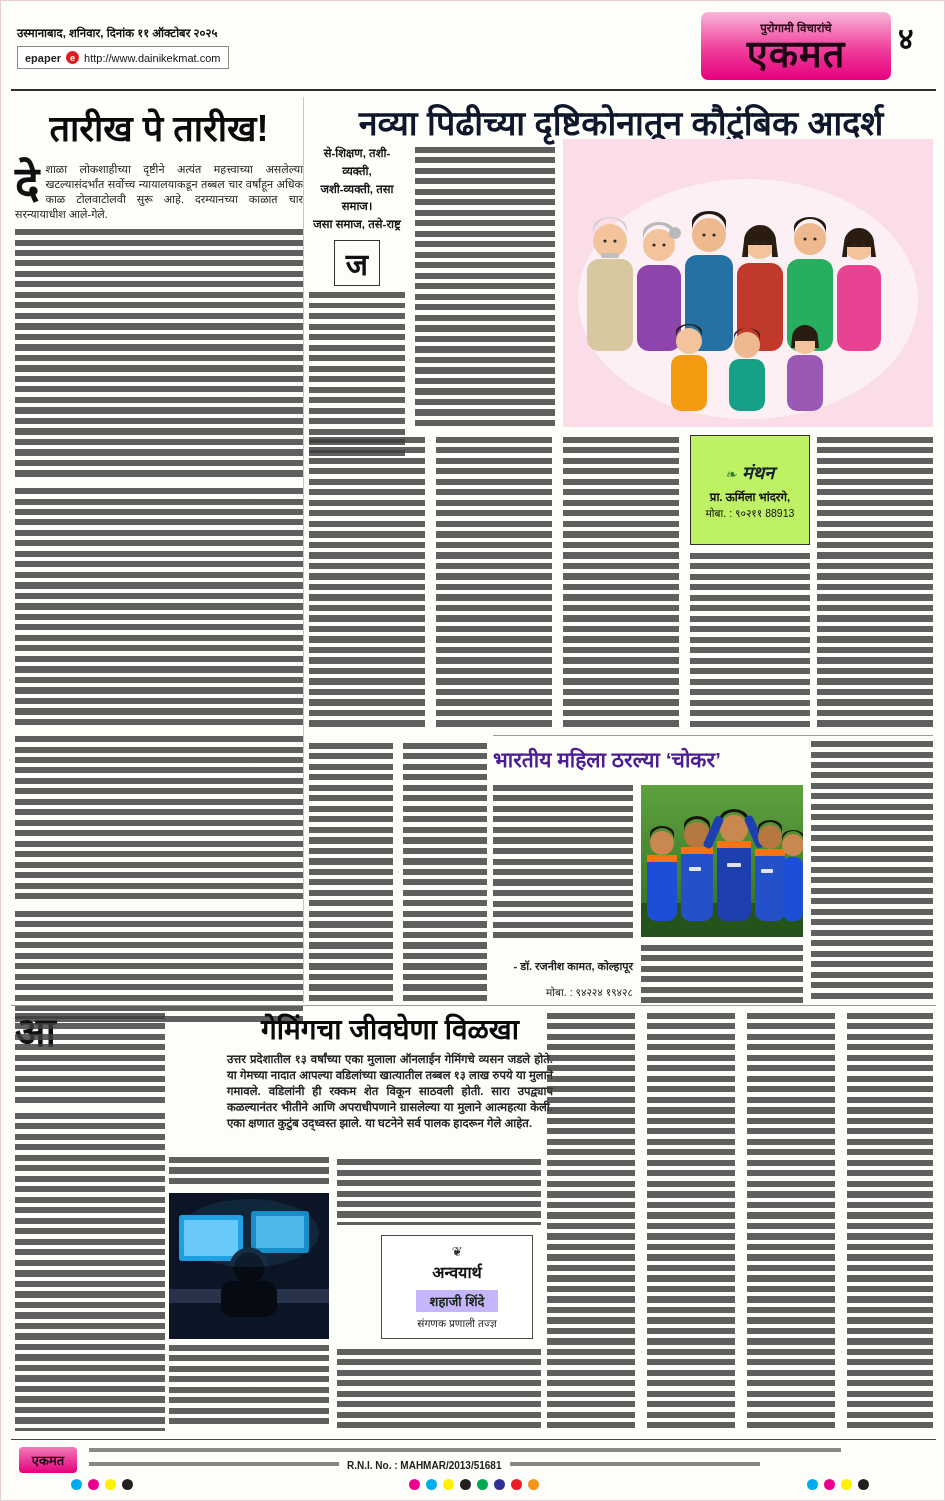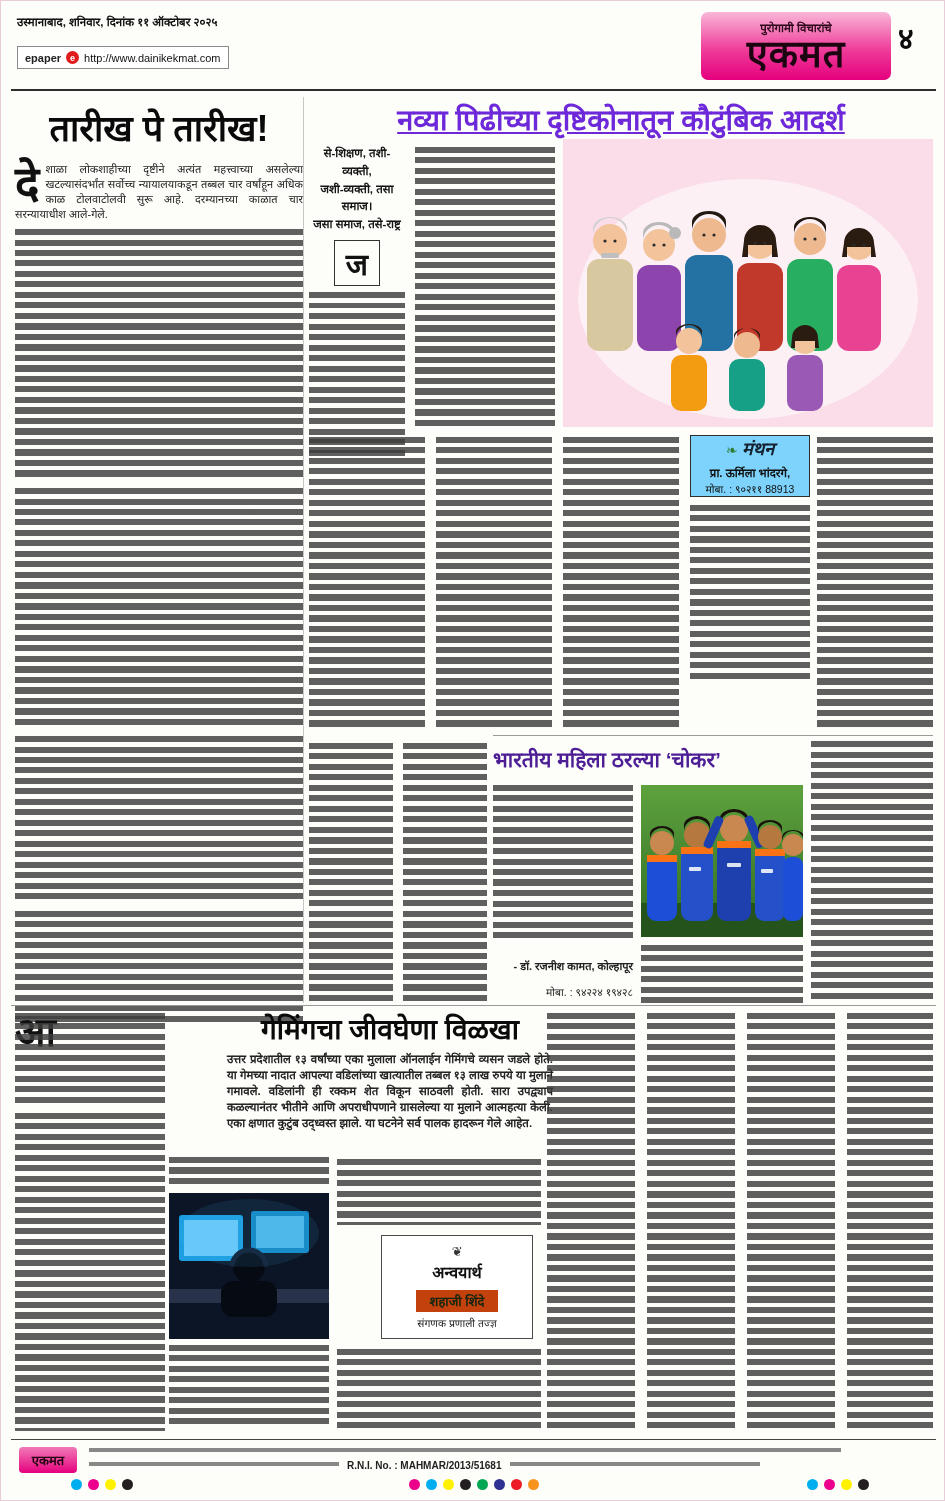--- a/index.html
+++ b/index.html
@@ -9,21 +9,21 @@
     position:relative; width:945px; height:1501px; margin:0 auto;
     background:#fdfdfa; border:1px solid #e6cdd8; overflow:hidden; color:#111;
   }
   
   .abs{ position:absolute; }
   .sim{ background:repeating-linear-gradient(to bottom,#3d3d3d 0,#3d3d3d 6px,transparent 6px,transparent 10.5px); opacity:.82;}
   .sim.lt{ background:repeating-linear-gradient(to bottom,#6a6a6a 0,#6a6a6a 4px,transparent 4px,transparent 7px); opacity:.8;}
   .rule-h{ background:#9a9a9a; height:1px; }
   .rule-v{ background:#c7c7c7; width:1px; }
   
-  .dateline{ left:16px; top:13px; font-size:11.5px; font-weight:bold; color:#101010;}
+  .dateline{ left:16px; top:24px; font-size:11.5px; font-weight:bold; color:#101010;}
   .epaper{ left:16px; top:45px; width:212px; height:23px; border:1px solid #8a8a8a;
     display:flex; align-items:center; gap:5px; padding:0 7px; font-size:11px; background:#fff;}
   .epaper .lbl{ font-weight:bold; color:#222;}
   .e-icon{ width:13px; height:13px; border-radius:50%; background:#e01b1b; color:#fff;
     font-size:9px; font-weight:bold; display:flex; align-items:center; justify-content:center;}
   .section-title-wrap{ left:233px; top:28px; width:240px; display:flex; align-items:center; gap:10px;}
   .section-title-wrap .line{ flex:1; height:1px; background:#7d7d7d;}
   .section-title{ font-size:31px; font-weight:900; letter-spacing:1px; color:#0d0d0d; white-space:nowrap;}
   .brand-box{ left:700px; top:11px; width:190px; height:68px; border-radius:7px;
     background:linear-gradient(180deg,#f9b7d8 0%,#ef3d9a 55%,#e5007d 100%);
@@ -33,43 +33,43 @@
   .page-number{ left:897px; top:16px; font-size:30px; font-weight:900; color:#0d0d0d;}
   .header-rule{ left:10px; top:88px; width:925px; height:2px; background:#2e2e2e;}
   
   .editorial{ left:14px; top:96px; width:288px; height:906px;}
   .ed-headline{ text-align:center; font-size:36px; font-weight:900; color:#0a0a0a; padding:6px 0 10px;}
   .dropcap{ float:left; font-weight:900; color:#111; line-height:.85; padding:2px 6px 0 0;}
   .ed-lede{ font-size:11px; line-height:1.35; text-align:justify; color:#1c1c1c;}
   .ed-lede .dropcap{ font-size:46px;}
   
   .family{ left:308px; top:96px; width:624px; height:634px;}
-  .fam-headline{ text-align:center; font-size:29px; font-weight:900; color:#6d28d9; padding-top:2px;text-decoration:underline;}
+  .fam-headline{ text-align:center; font-size:34px; font-weight:900; color:#0f172a; padding-top:2px;}
   .subhead{ font-size:11.5px; font-weight:bold; text-align:center; line-height:1.55; color:#151515;}
   .fam-dropcap{ width:46px; height:46px; border:1.5px solid #333; margin:6px auto;
      display:flex; align-items:center; justify-content:center; font-size:30px; font-weight:900;}
-  .manthan{ border:1.5px solid #2f2f2f; padding:0 6px; text-align:center; background:#7dd3fc;}
+  .manthan{ border:1.5px solid #2f2f2f; padding:24px 6px; text-align:center; background:#bef264;}
   .manthan .leaf{ color:#2e7d32; font-size:14px;}
   .manthan .m-title{ font-size:18px; font-weight:900; font-style:italic; color:#15212e;}
   .manthan .m-author{ font-size:11.5px; font-weight:bold; margin-top:5px;}
   .manthan .m-mobile{ font-size:10.5px; margin-top:2px;}
   
   .cricket{ left:492px; top:740px; width:440px; height:262px;}
   .ck-headline{ font-size:21px; font-weight:900; color:#4c1d95;}
   .byline{ font-size:11px; font-weight:bold; text-align:right; color:#222;}
   .byline-mob{ font-size:10.5px; text-align:right; color:#222; margin-top:12px;}
   
   .gaming{ left:14px; top:1008px; width:918px; height:426px;}
   .gm-headline{ text-align:center; font-size:28px; font-weight:900; color:#0a0a0a;}
   .gm-lede{ font-size:11.5px; font-weight:bold; line-height:1.4; text-align:justify; color:#242424;}
   .gm-col .dropcap{ font-size:40px;}
   .anvayarth{ border:1px solid #4a4a4a; text-align:center; padding:8px 6px; background:#fff;}
   .anvayarth .fleuron{ font-size:13px; color:#333;}
   .anvayarth .a-title{ font-size:16px; font-weight:900; margin-top:2px;}
-  .anvayarth .a-author{ display:inline-block; margin-top:7px; padding:2px 14px; background:#c2410c;
+  .anvayarth .a-author{ display:inline-block; margin-top:7px; padding:2px 14px; background:#c4b5fd;
      font-size:13px; font-weight:bold; color:#14260e;}
   .anvayarth .a-role{ font-size:10.5px; margin-top:4px; color:#222;}
   
   .footer-rule{ left:10px; top:1438px; width:925px; height:1px; background:#444;}
   .footer-logo{ left:18px; top:1446px; width:58px; height:26px; border-radius:4px;
      background:linear-gradient(180deg,#f27ab8,#e5007d); display:flex; align-items:center; justify-content:center;
      font-size:13px; font-weight:900; color:#23060f;}
   .imprint{ left:88px; top:1447px; width:760px;}
   .imprint-line2{ display:flex; align-items:center; gap:8px; margin-top:5px;}
   .rni{ font-size:10px; font-weight:bold; color:#222; white-space:nowrap;}

